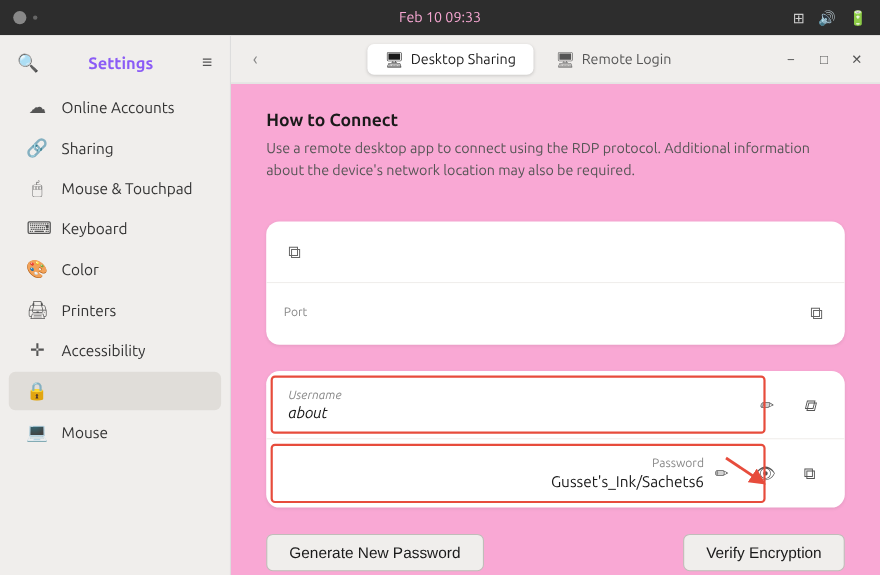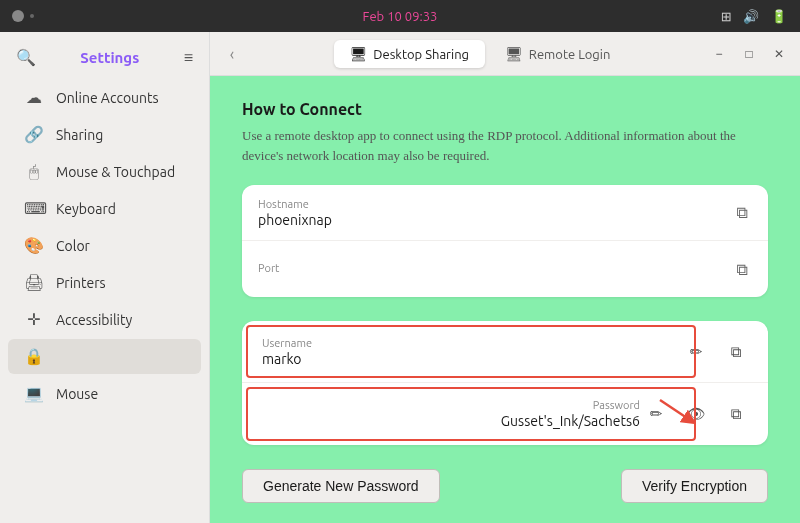--- a/index.html
+++ b/index.html
@@ -28,21 +28,21 @@
       align-items: center;
       gap: 6px;
     }
     .traffic-light {
       width: 12px; height: 12px;
       border-radius: 50%;
       background: #888;
     }
     .traffic-dot { width: 4px; height: 4px; border-radius: 50%; background: #666; }
     .titlebar-center {
-      color: #ec4899;
+      color: #f9a8d4;
       font-size: 13px;
       font-weight: 400;
       position: absolute;
       left: 50%;
       transform: translateX(-50%);
     }
     .titlebar-right {
       display: flex;
       align-items: center;
       gap: 12px;
@@ -141,35 +141,34 @@
       background: transparent; cursor: pointer;
       color: #555; font-size: 12px;
       display: flex; align-items: center; justify-content: center;
     }
 
     
     .main {
       flex: 1;
       overflow-y: auto;
       padding: 24px 32px;
-      background: #86efac;
+      background: #f9a8d4;
     }
 
     .section-title {
       font-size: 16px;
       font-weight: 600;
       color: #1a1a1a;
       margin-bottom: 8px;
     }
     .section-desc {
       font-size: 13px;
       color: #555;
-      margin-bottom: 20px;
+      margin-bottom: 36px;
       line-height: 1.5;
-      font-family: Liberation Serif, serif;
     }
 
     .info-card {
       background: #fff;
       border-radius: 12px;
       padding: 0;
       margin-bottom: 24px;
       box-shadow: 0 1px 3px rgba(0,0,0,0.08);
       overflow: hidden;
     }
@@ -349,42 +348,38 @@
       </div>
     </div>
 
     <div class="main">
 
       <div class="section-title">How to Connect</div>
       <div class="section-desc">Use a remote desktop app to connect using the RDP protocol. Additional information about the device's network location may also be required.</div>
 
       <div class="info-card">
         <div class="info-row">
-          <div class="info-content">
-            <div class="info-label">Hostname</div>
-            <div class="info-value">phoenixnap</div>
-          </div>
           <span class="info-action">⧉</span>
         </div>
         <div class="info-row">
           <div class="info-content">
             <div class="info-label">Port</div>
           </div>
           <span class="info-action">⧉</span>
         </div>
       </div>
 
 
       <div class="login-card">
 
-        <div class="login-row" style="position:relative;">
+        <div class="login-row" style="position:relative;font-style:italic;">
           <div class="highlight-border" style="right:72px;"></div>
           <div class="login-content" style="padding-left:4px;">
             <div class="login-label">Username</div>
-            <div class="login-value">marko</div>
+            <div class="login-value">about</div>
           </div>
           <div class="login-actions">
             <span class="action-icon">✏</span>
             <span class="action-icon">⧉</span>
           </div>
         </div>
 
         <div class="login-row" style="position:relative;">
           <div class="highlight-border" style="right:72px;"></div>
           <div class="login-content" style="padding-left:4px;text-align:right;">

